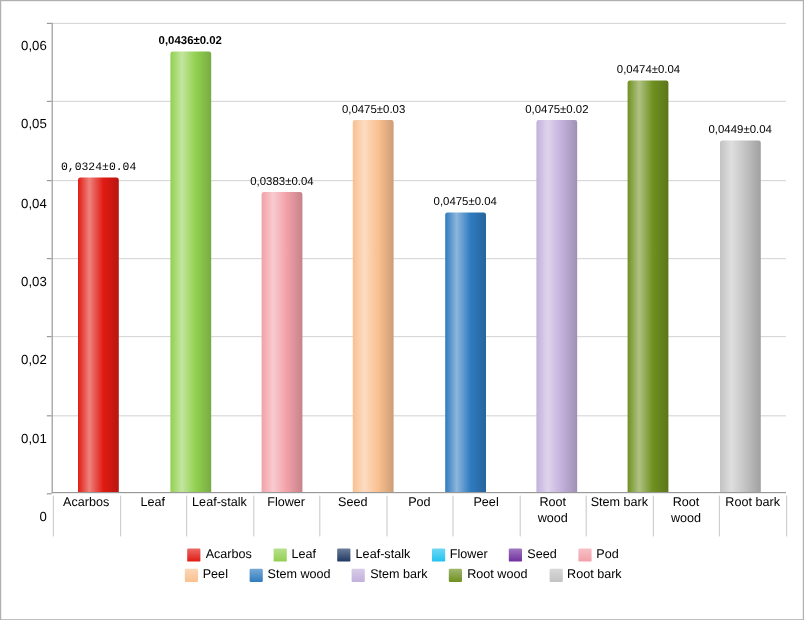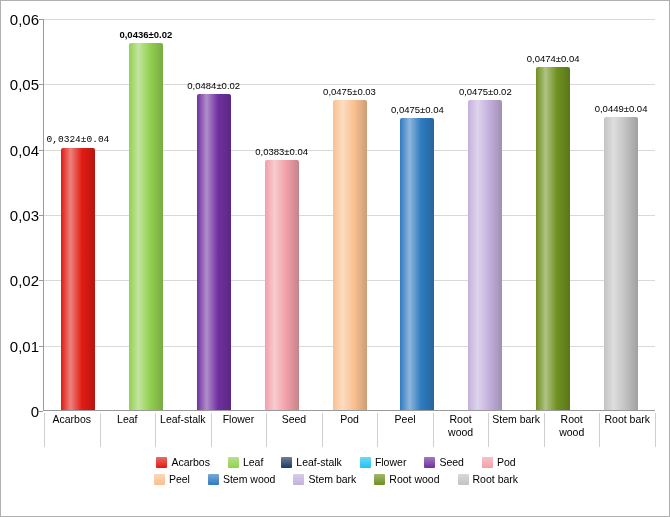--- a/index.html
+++ b/index.html
@@ -50,23 +50,24 @@
     top: 0;
     width: 1px;
     height: 100%;
     background: #9a9a9a;
   }
   .y-tick {
     position: absolute;
     right: 100%;
     margin-right: 4px;
     transform: translateY(-50%);
-    font-size: 15px;
+    font-size: 11px;
     color: #000000;
     white-space: nowrap;
+    margin-top: 20px;
   }
   .y-tick-mark {
     position: absolute;
     left: -4px;
     width: 4px;
     height: 1px;
     background: #9a9a9a;
   }
   
   #bars {
@@ -190,36 +191,31 @@
           <div class="bar" title="Acarbos" style="height: 262px; background: linear-gradient(to right, rgb(224, 27, 19) 0%, rgb(238, 130, 125) 28%, rgb(224, 27, 19) 62%, rgb(184, 22, 16) 100%); font-family: Liberation Mono, monospace;">
             <div class="bar-label">0,0324±0.04</div>
           </div>
         </div>
         <div class="bar-slot">
           <div class="bar" title="Leaf" style="height: 367px; background: linear-gradient(to right, rgb(146, 208, 80) 0%, rgb(195, 229, 159) 28%, rgb(146, 208, 80) 62%, rgb(120, 171, 66) 100%); font-weight: bold;">
             <div class="bar-label">0,0436±0.02</div>
           </div>
         </div>
         <div class="bar-slot">
-          <div class="bar" title="Seed" style="height: 316.213px; background: linear-gradient(to right, rgb(112, 48, 160) 0%, rgb(176, 141, 203) 28%, rgb(112, 48, 160) 62%, rgb(92, 39, 131) 100%);">
-            <div class="bar-label">0,0484±0.02</div>
-          </div>
-        </div>
-        <div class="bar-slot">
           <div class="bar" title="Pod" style="height: 250.227px; background: linear-gradient(to right, rgb(242, 160, 168) 0%, rgb(248, 203, 207) 28%, rgb(242, 160, 168) 62%, rgb(198, 131, 138) 100%);">
             <div class="bar-label">0,0383±0.04</div>
           </div>
         </div>
         <div class="bar-slot">
           <div class="bar" title="Peel" style="height: 310.333px; background: linear-gradient(to right, rgb(250, 192, 144) 0%, rgb(252, 220, 194) 28%, rgb(250, 192, 144) 62%, rgb(205, 157, 118) 100%);">
             <div class="bar-label">0,0475±0.03</div>
           </div>
         </div>
         <div class="bar-slot">
-          <div class="bar" title="Stem wood" style="height: 292px; background: linear-gradient(to right, rgb(47, 123, 192) 0%, rgb(141, 182, 220) 28%, rgb(47, 123, 192) 62%, rgb(39, 101, 157) 100%); margin-top: 48px;">
+          <div class="bar" title="Stem wood" style="height: 233px; background: linear-gradient(to right, rgb(47, 123, 192) 0%, rgb(141, 182, 220) 28%, rgb(47, 123, 192) 62%, rgb(39, 101, 157) 100%); margin-top: 48px;">
             <div class="bar-label">0,0475±0.04</div>
           </div>
         </div>
         <div class="bar-slot">
           <div class="bar" title="Stem bark" style="height: 310.333px; background: linear-gradient(to right, rgb(195, 176, 220) 0%, rgb(222, 212, 236) 28%, rgb(195, 176, 220) 62%, rgb(160, 144, 180) 100%);">
             <div class="bar-label">0,0475±0.02</div>
           </div>
         </div>
         <div class="bar-slot">
           <div class="bar" title="Root wood" style="height: 343px; background: linear-gradient(to right, rgb(111, 144, 32) 0%, rgb(176, 194, 132) 28%, rgb(111, 144, 32) 62%, rgb(91, 118, 26) 100%);">

